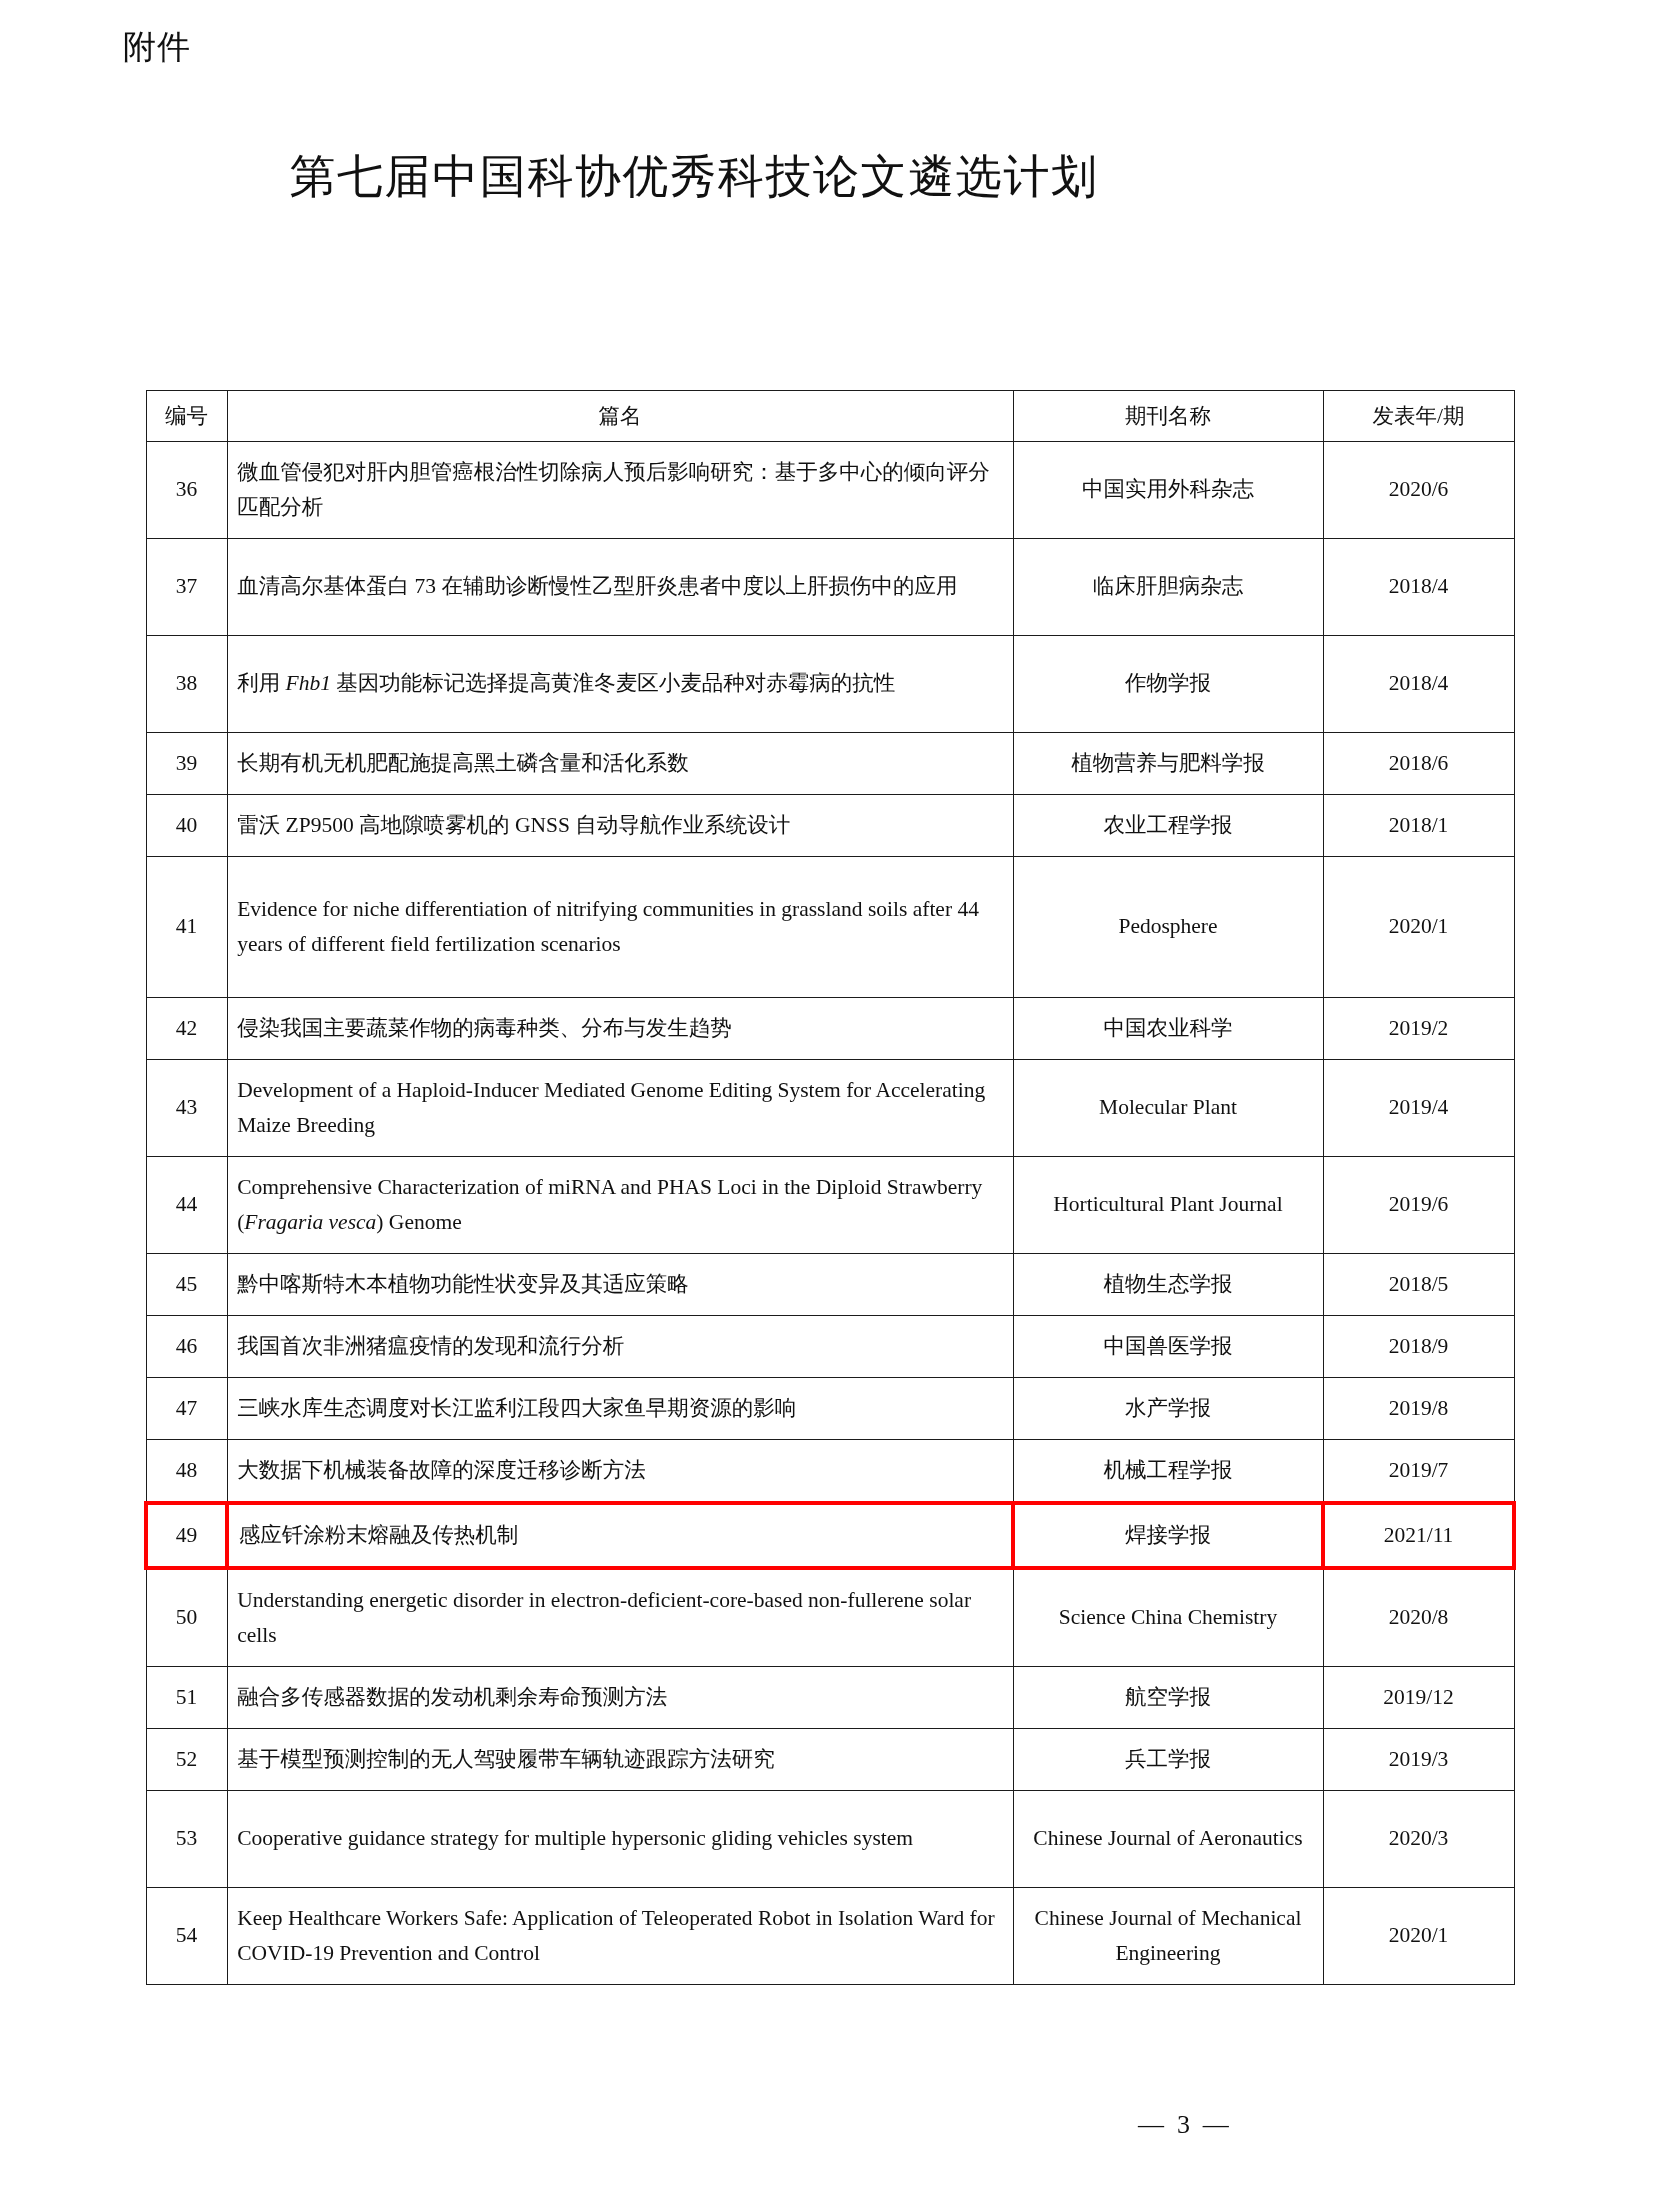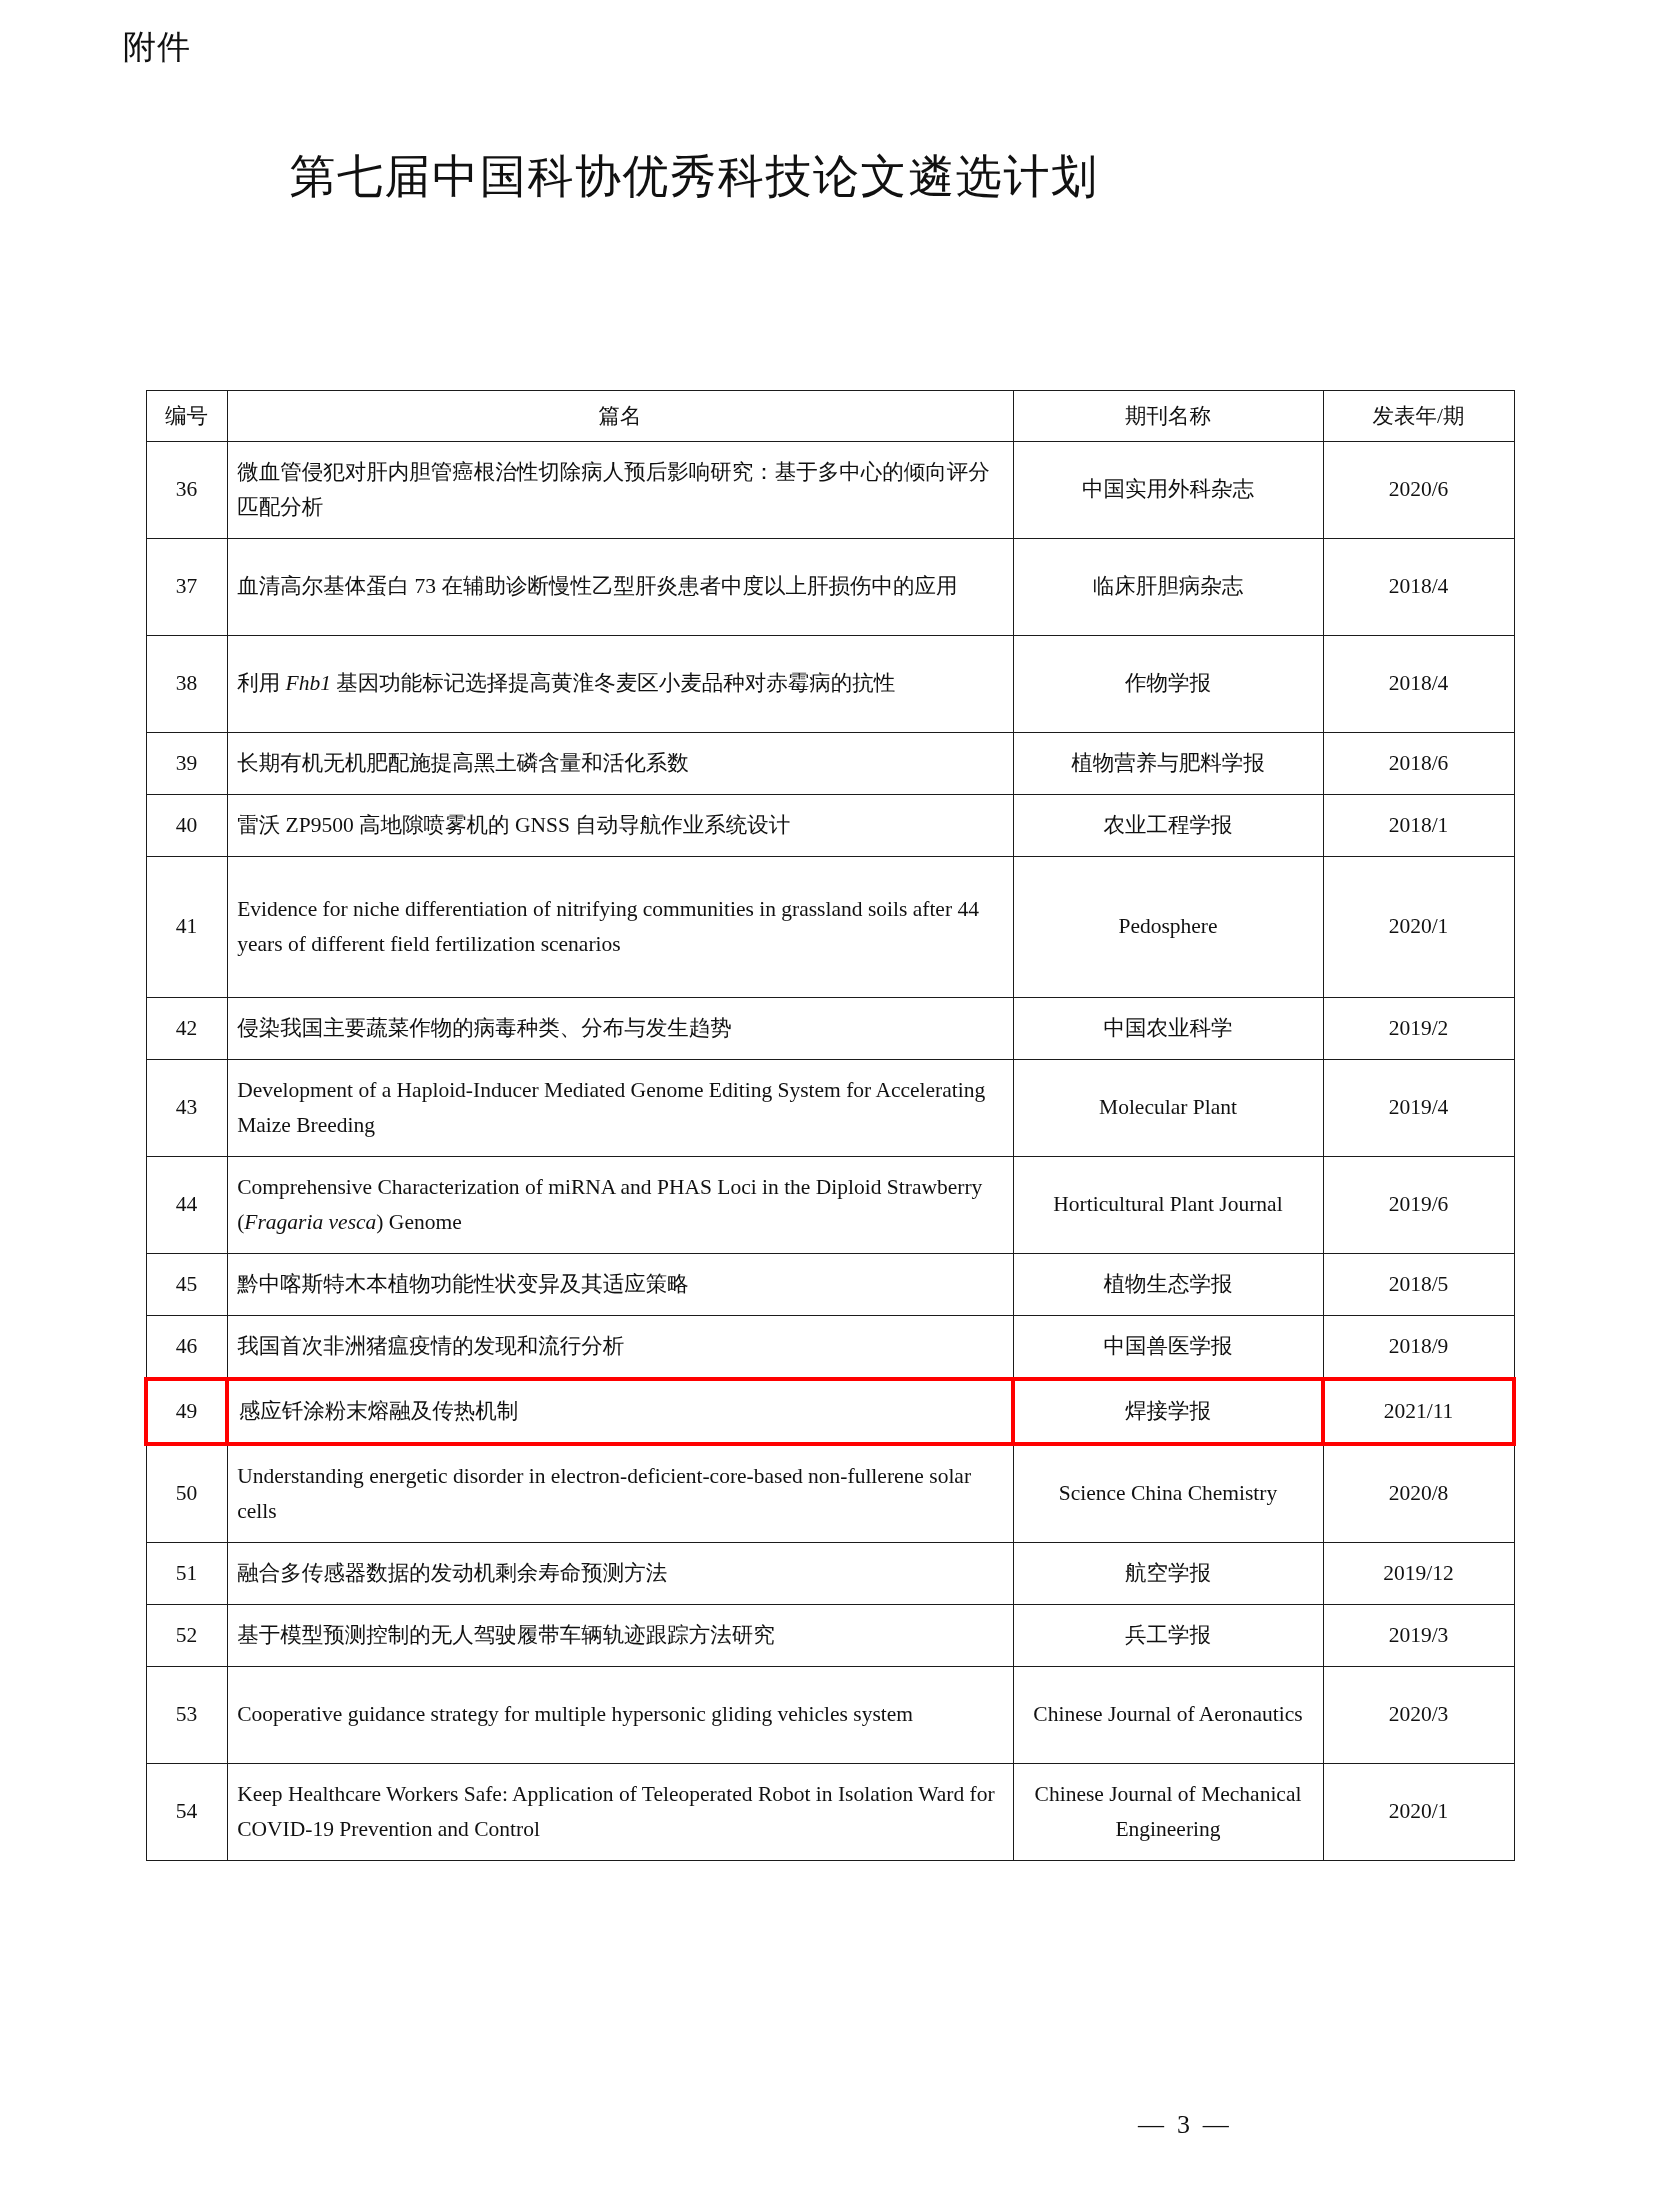--- a/index.html
+++ b/index.html
@@ -203,20 +203,32 @@
           <td class="title cn">黔中喀斯特木本植物功能性状变异及其适应策略</td>
           <td class="journal">植物生态学报</td>
           <td class="year">2018/5</td>
         </tr>
         <tr class="single">
           <td class="no">46</td>
           <td class="title cn">我国首次非洲猪瘟疫情的发现和流行分析</td>
           <td class="journal">中国兽医学报</td>
           <td class="year">2018/9</td>
         </tr>
+        <tr class="single">
+          <td class="no">47</td>
+          <td class="title cn">三峡水库生态调度对长江监利江段四大家鱼早期资源的影响</td>
+          <td class="journal">水产学报</td>
+          <td class="year">2019/8</td>
+        </tr>
+        <tr class="single">
+          <td class="no">48</td>
+          <td class="title cn">大数据下机械装备故障的深度迁移诊断方法</td>
+          <td class="journal">机械工程学报</td>
+          <td class="year">2019/7</td>
+        </tr>
         <tr class="single highlight">
           <td class="no">49</td>
           <td class="title cn">感应钎涂粉末熔融及传热机制</td>
           <td class="journal">焊接学报</td>
           <td class="year">2021/11</td>
         </tr>
         <tr class="tall">
           <td class="no">50</td>
           <td class="title en">Understanding energetic disorder in electron-deficient-core-based non-fullerene solar cells</td>
           <td class="journal">Science China Chemistry</td>

